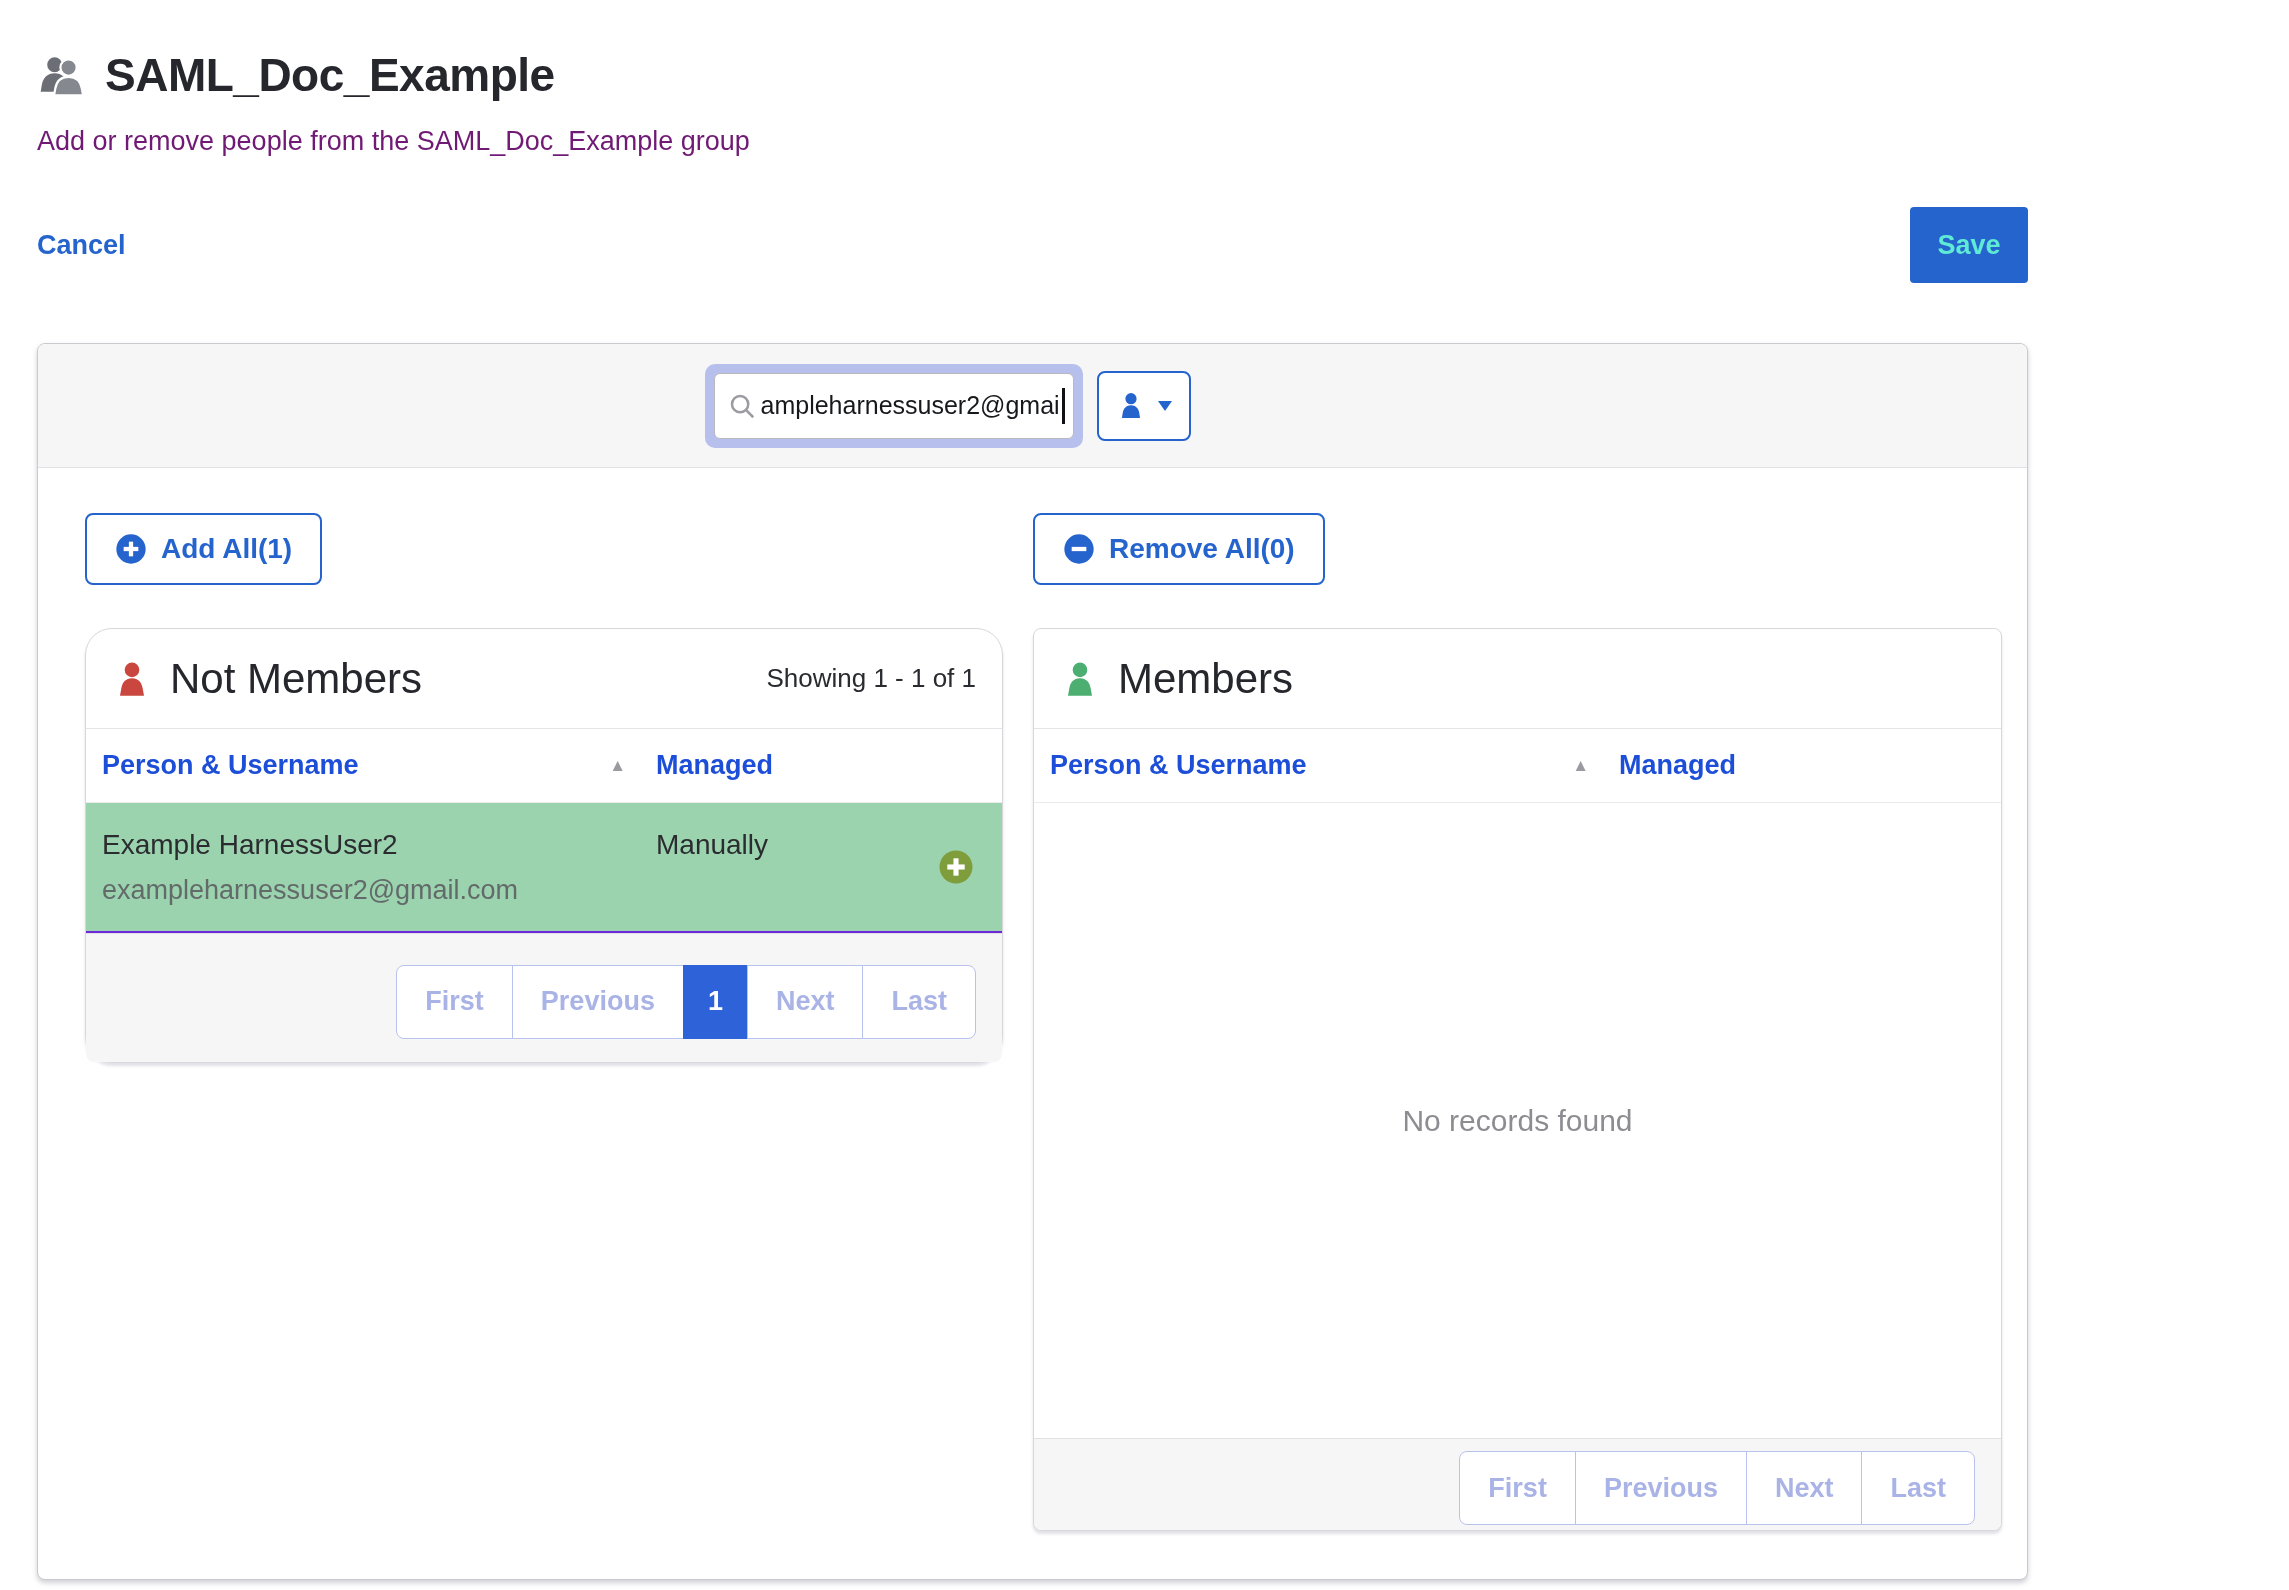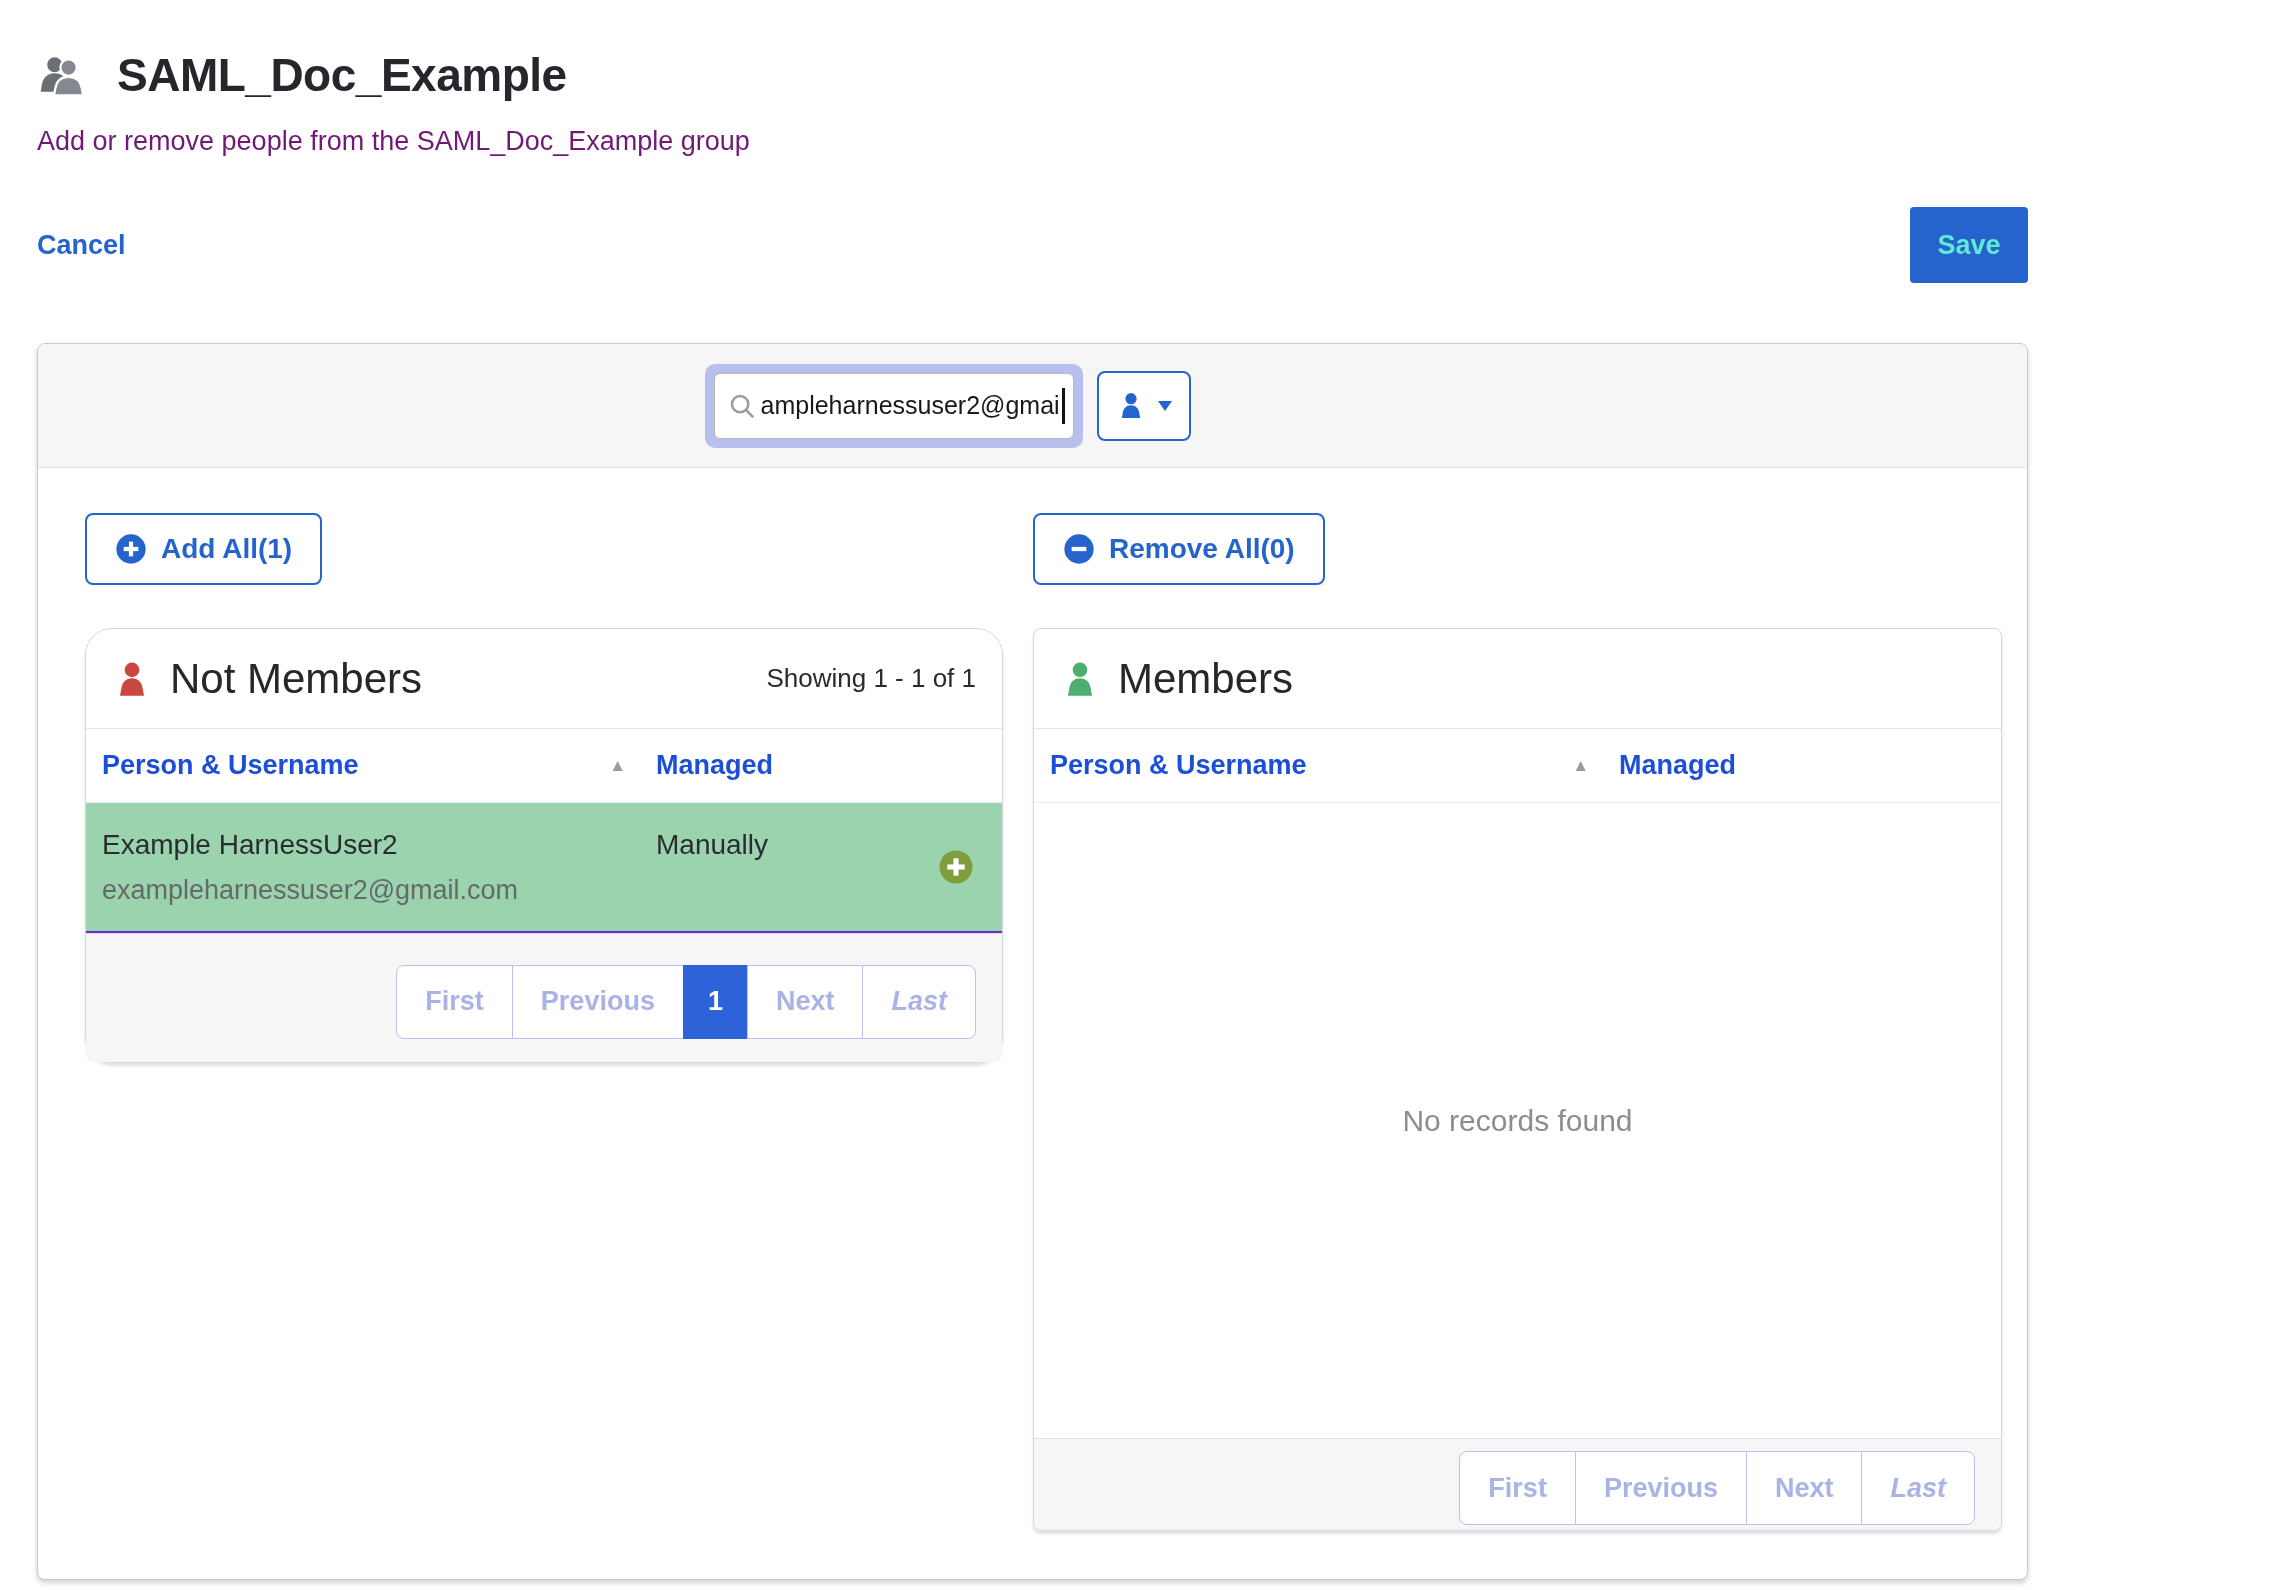--- a/index.html
+++ b/index.html
@@ -7,21 +7,21 @@
     --person-red:#c9473f; --person-green:#4dae71; --icon-gray:#6b6e75;
     --pager-disabled:#a9b3e6; --pager-border:#b9c2ee; --panel-border:#d8d8dc;
     --strip-bg:#f6f6f7; --empty-text:#8c8c91; --ink:#22242a;
   }
   *{box-sizing:border-box;margin:0;padding:0;}
   html,body{width:2289px;height:1590px;background:#fff;overflow:hidden;
     font-family:"Liberation Sans","DejaVu Sans",sans-serif;color:var(--ink);}
   .page{padding:48px 0 0 37px;width:2028px;}
 
   
-  .title-row{display:flex;align-items:center;gap:28px;}
+  .title-row{display:flex;align-items:center;gap:16px;}
   .group-icon svg{display:block;}
   h1{font-size:46px;font-weight:700;letter-spacing:-.5px;color:#26272c;}
   .subtitle{margin-top:24px;font-size:27px;color:#701a75;}
   .actions-row{margin-top:50px;display:flex;align-items:center;justify-content:space-between;height:76px;}
   .cancel-link{font-size:27px;font-weight:700;color:var(--accent);text-decoration:none;cursor:pointer;}
   .save-btn{background:var(--accent);color:#5eead4;font-size:27px;font-weight:700;border:none;
     border-radius:4px;width:118px;height:76px;cursor:pointer;font-family:inherit;}
 
   
   .container{margin-top:60px;width:1991px;height:1237px;border:1px solid #c9c9ce;border-radius:8px;
@@ -77,21 +77,21 @@
 
   .empty-zone{flex:1;display:flex;align-items:center;justify-content:center;}
   .empty-text{font-size:30px;color:var(--empty-text);}
 
   
   .pager{display:inline-flex;}
   .pg{background:#fff;border:1px solid var(--pager-border);color:var(--pager-disabled);
     font-size:27px;font-weight:700;height:74px;display:flex;align-items:center;justify-content:center;
     padding:0 28px;margin-left:-1px;cursor:pointer;font-family:inherit;margin-top:7px;}
   .pg:first-child{border-radius:8px 0 0 8px;margin-left:0;}
-  .pg:last-child{border-radius:0 8px 8px 0;font-style:italic;}
+  .pg:last-child{border-radius:0 8px 8px 0;}
   .pg.active{background:#2e62d9;border-color:#2e62d9;color:#fff;padding:0 24px;}
 
   .ico{display:inline-flex;}
 </style>
 </head>
 <body>
 
 <div class="page">
 
   <div class="title-row">

